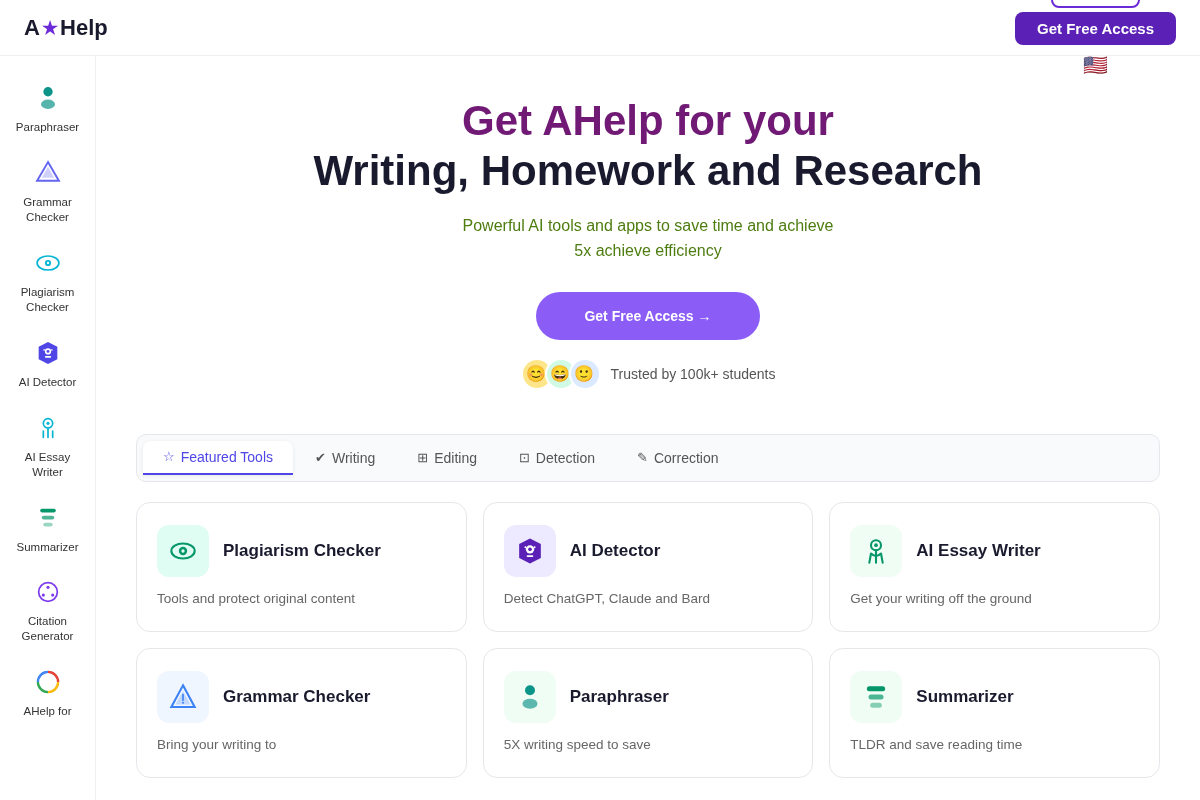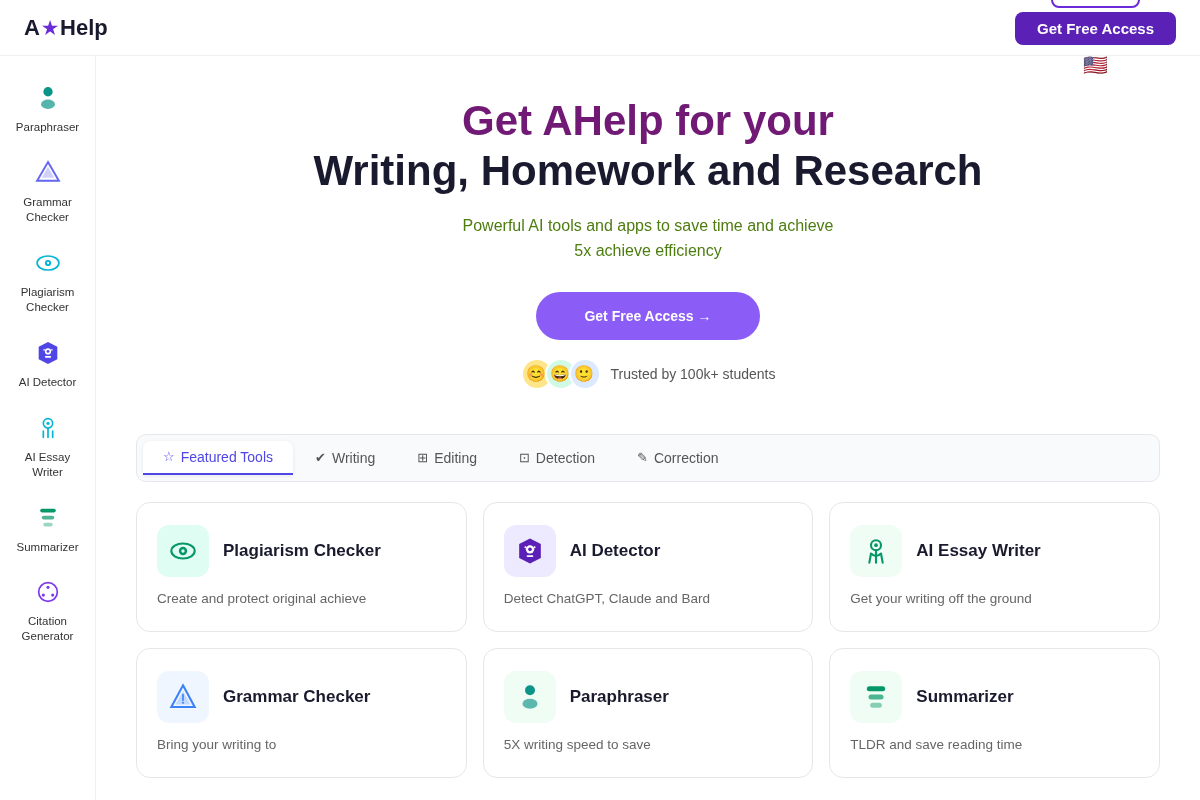--- a/index.html
+++ b/index.html
@@ -214,20 +214,32 @@
         <svg class="svg-icon" viewBox="0 0 36 36" fill="none">
           <circle cx="18" cy="18" r="12" fill="none" stroke="#7c3aed" stroke-width="2.2"></circle>
           <circle cx="18" cy="12" r="2" fill="#7c3aed"></circle>
           <circle cx="12" cy="22" r="2" fill="#7c3aed"></circle>
           <circle cx="24" cy="22" r="2" fill="#7c3aed"></circle>
         </svg>
       </div>
       <span class="sidebar-label">Citation Generator</span>
     </div>
 
+    <div class="sidebar-item">
+      <div class="icon-wrap">
+        <svg class="svg-icon" viewBox="0 0 36 36" fill="none">
+          <circle cx="18" cy="18" r="13" fill="none" stroke="#4285f4" stroke-width="2"></circle>
+          <path d="M18 5 A13 13 0 0 1 31 18" stroke="#ea4335" stroke-width="3" fill="none"></path>
+          <path d="M31 18 A13 13 0 0 1 18 31" stroke="#fbbc05" stroke-width="3" fill="none"></path>
+          <path d="M18 31 A13 13 0 0 1 5 18" stroke="#34a853" stroke-width="3" fill="none"></path>
+          <path d="M5 18 A13 13 0 0 1 18 5" stroke="#4285f4" stroke-width="3" fill="none"></path>
+        </svg>
+      </div>
+      <span class="sidebar-label">AHelp for</span>
+    </div>
 
   </nav>
 
   <div class="content-area">
 
     <section class="hero">
       <div class="hero-title-line1">Get AHelp for your</div>
       <div class="hero-title-line2">Writing, Homework and Research</div>
       <div class="hero-subtitle">
         <span>Powerful AI tools and apps to save time and achieve</span><br>
@@ -276,21 +288,21 @@
           <div class="card-top">
             <div class="card-icon-wrap card-icon-plagiarism">
               <svg width="30" height="30" viewBox="0 0 36 36" fill="none">
                 <ellipse cx="18" cy="18" rx="14" ry="9" fill="none" stroke="#059669" stroke-width="2.5"></ellipse>
                 <circle cx="18" cy="18" r="5" fill="#059669"></circle>
                 <circle cx="18" cy="18" r="2" fill="#e0fdf4"></circle>
               </svg>
             </div>
             <div class="card-title">Plagiarism Checker</div>
           </div>
-          <div class="card-desc">Create and protect original achieve</div>
+          <div class="card-desc">Tools and protect original content</div>
         </div>
 
         <div class="tool-card">
           <div class="card-top">
             <div class="card-icon-wrap card-icon-aidetector">
               <svg width="30" height="30" viewBox="0 0 36 36" fill="none">
                 <path d="M18 3 L31 9.5 L31 26.5 L18 33 L5 26.5 L5 9.5 Z" fill="#5b21b6"></path>
                 <circle cx="18" cy="16" r="5" fill="white"></circle>
                 <circle cx="18" cy="16" r="2.2" fill="#5b21b6"></circle>
                 <rect x="14" y="23" width="8" height="2.2" rx="1.1" fill="white"></rect>

